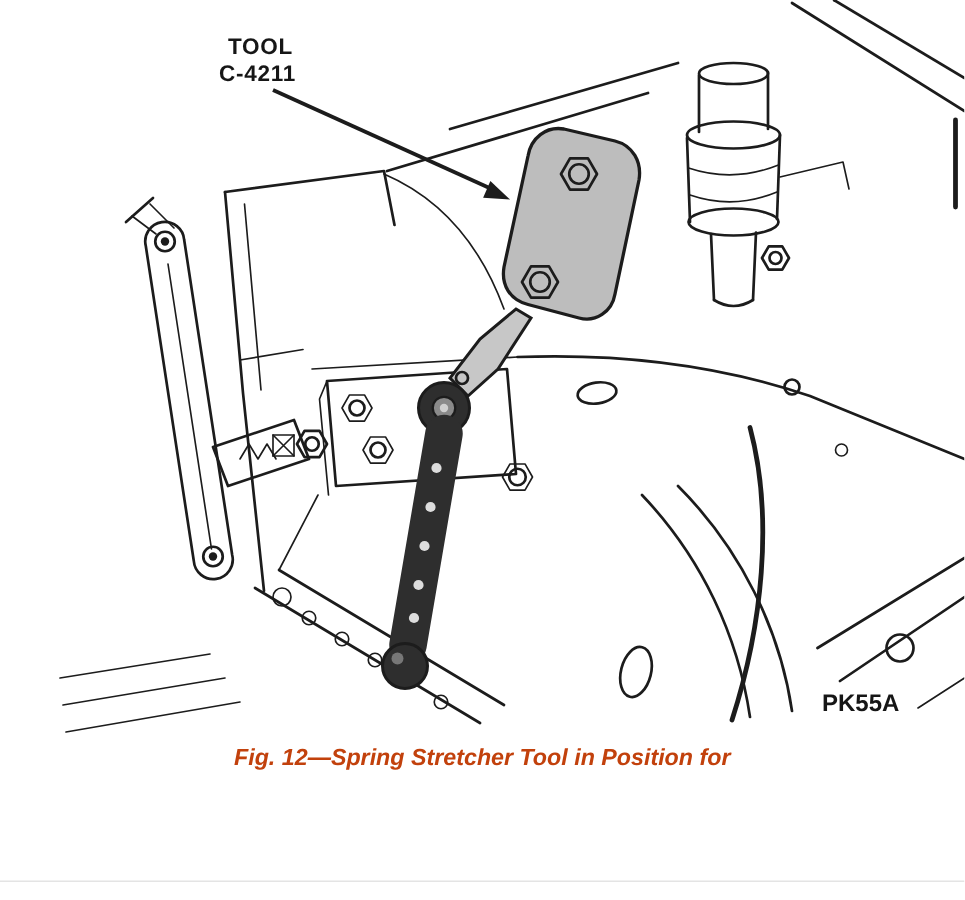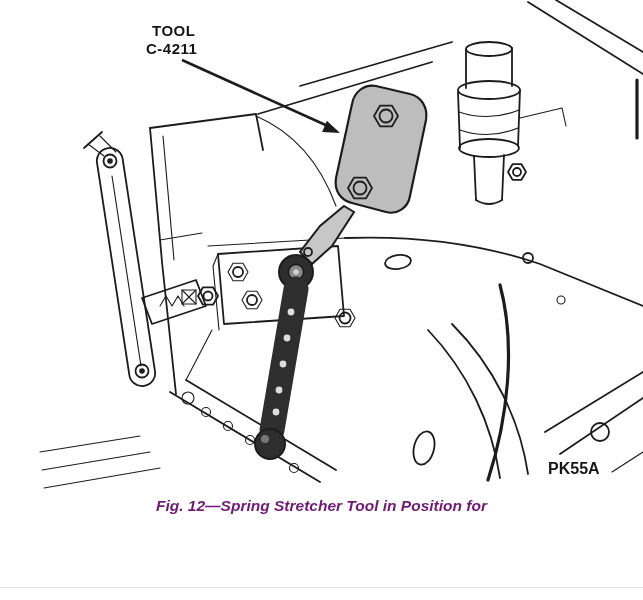--- a/index.html
+++ b/index.html
@@ -43,21 +43,21 @@
     position: absolute;
     top: 496px;
     left: 0;
     width: 643px;
     text-align: center;
     font-family: "Liberation Sans", sans-serif;
     font-weight: 700;
     font-style: italic;
     font-size: 15.5px;
     line-height: 19px;
-    color: #701a75;
+    color: #c2410c;
   }
   .bottom-rule {
     position: absolute;
     top: 587px;
     left: 0;
     width: 643px;
     height: 1px;
     background: #e4e4e4;
   }
 </style>

